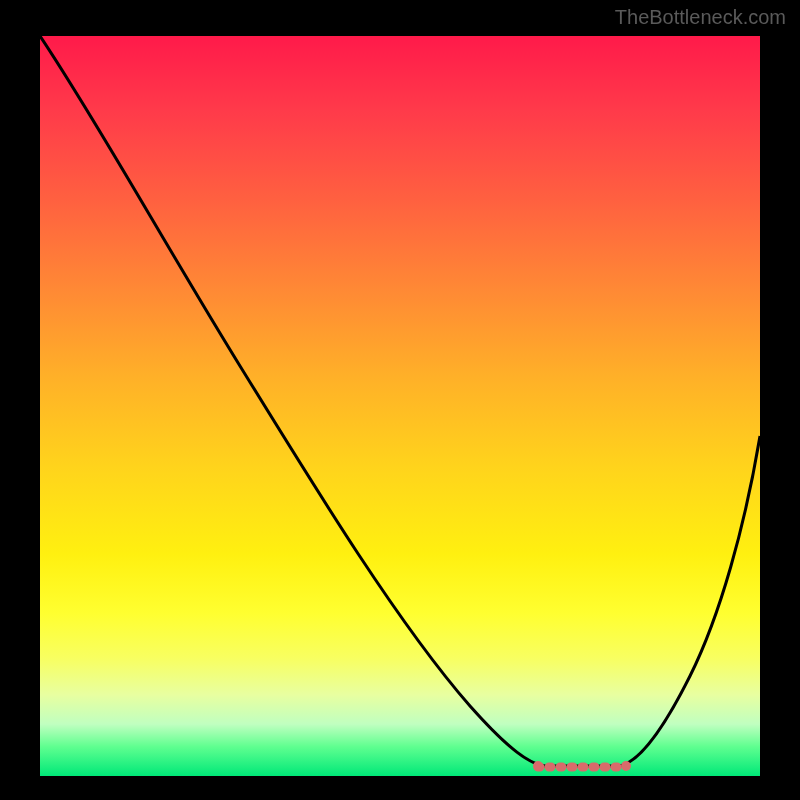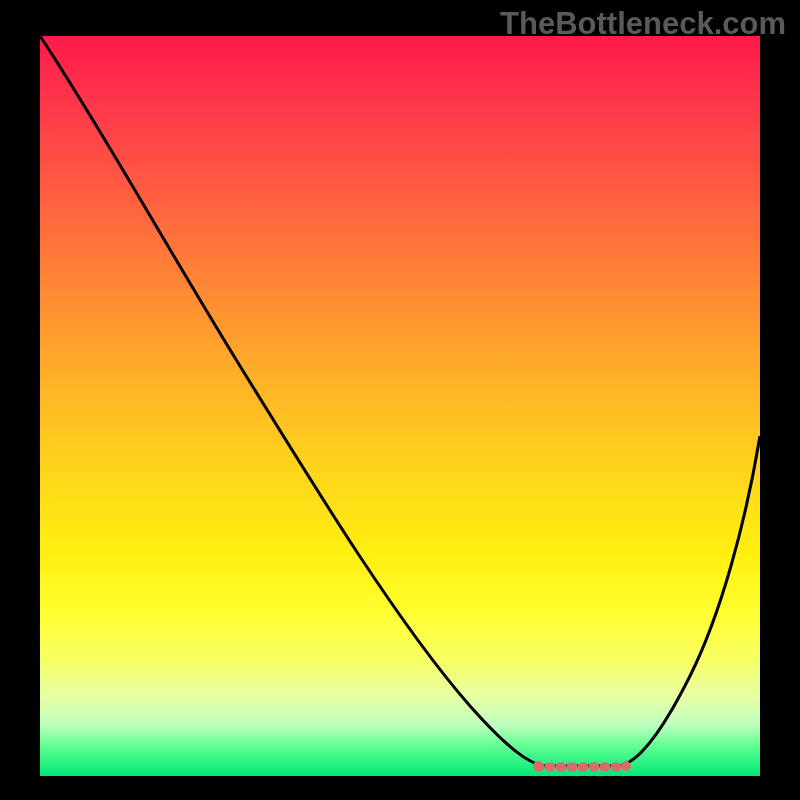--- a/index.html
+++ b/index.html
@@ -9,22 +9,22 @@
     background: #000;
     position: relative;
     font-family: Arial, sans-serif;
     overflow: hidden;
   }
   .watermark {
     position: absolute;
     top: 6px;
     right: 14px;
     color: #5a5a5a;
-    font-size: 31px;
-    font-weight: bold;
+    font-size: 20px;
+    font-weight: normal;
     z-index: 10;
   }
   .plot-area {
     position: absolute;
     left: 40px;
     top: 36px;
     width: 720px;
     height: 740px;
   }
   .gradient-bg {

